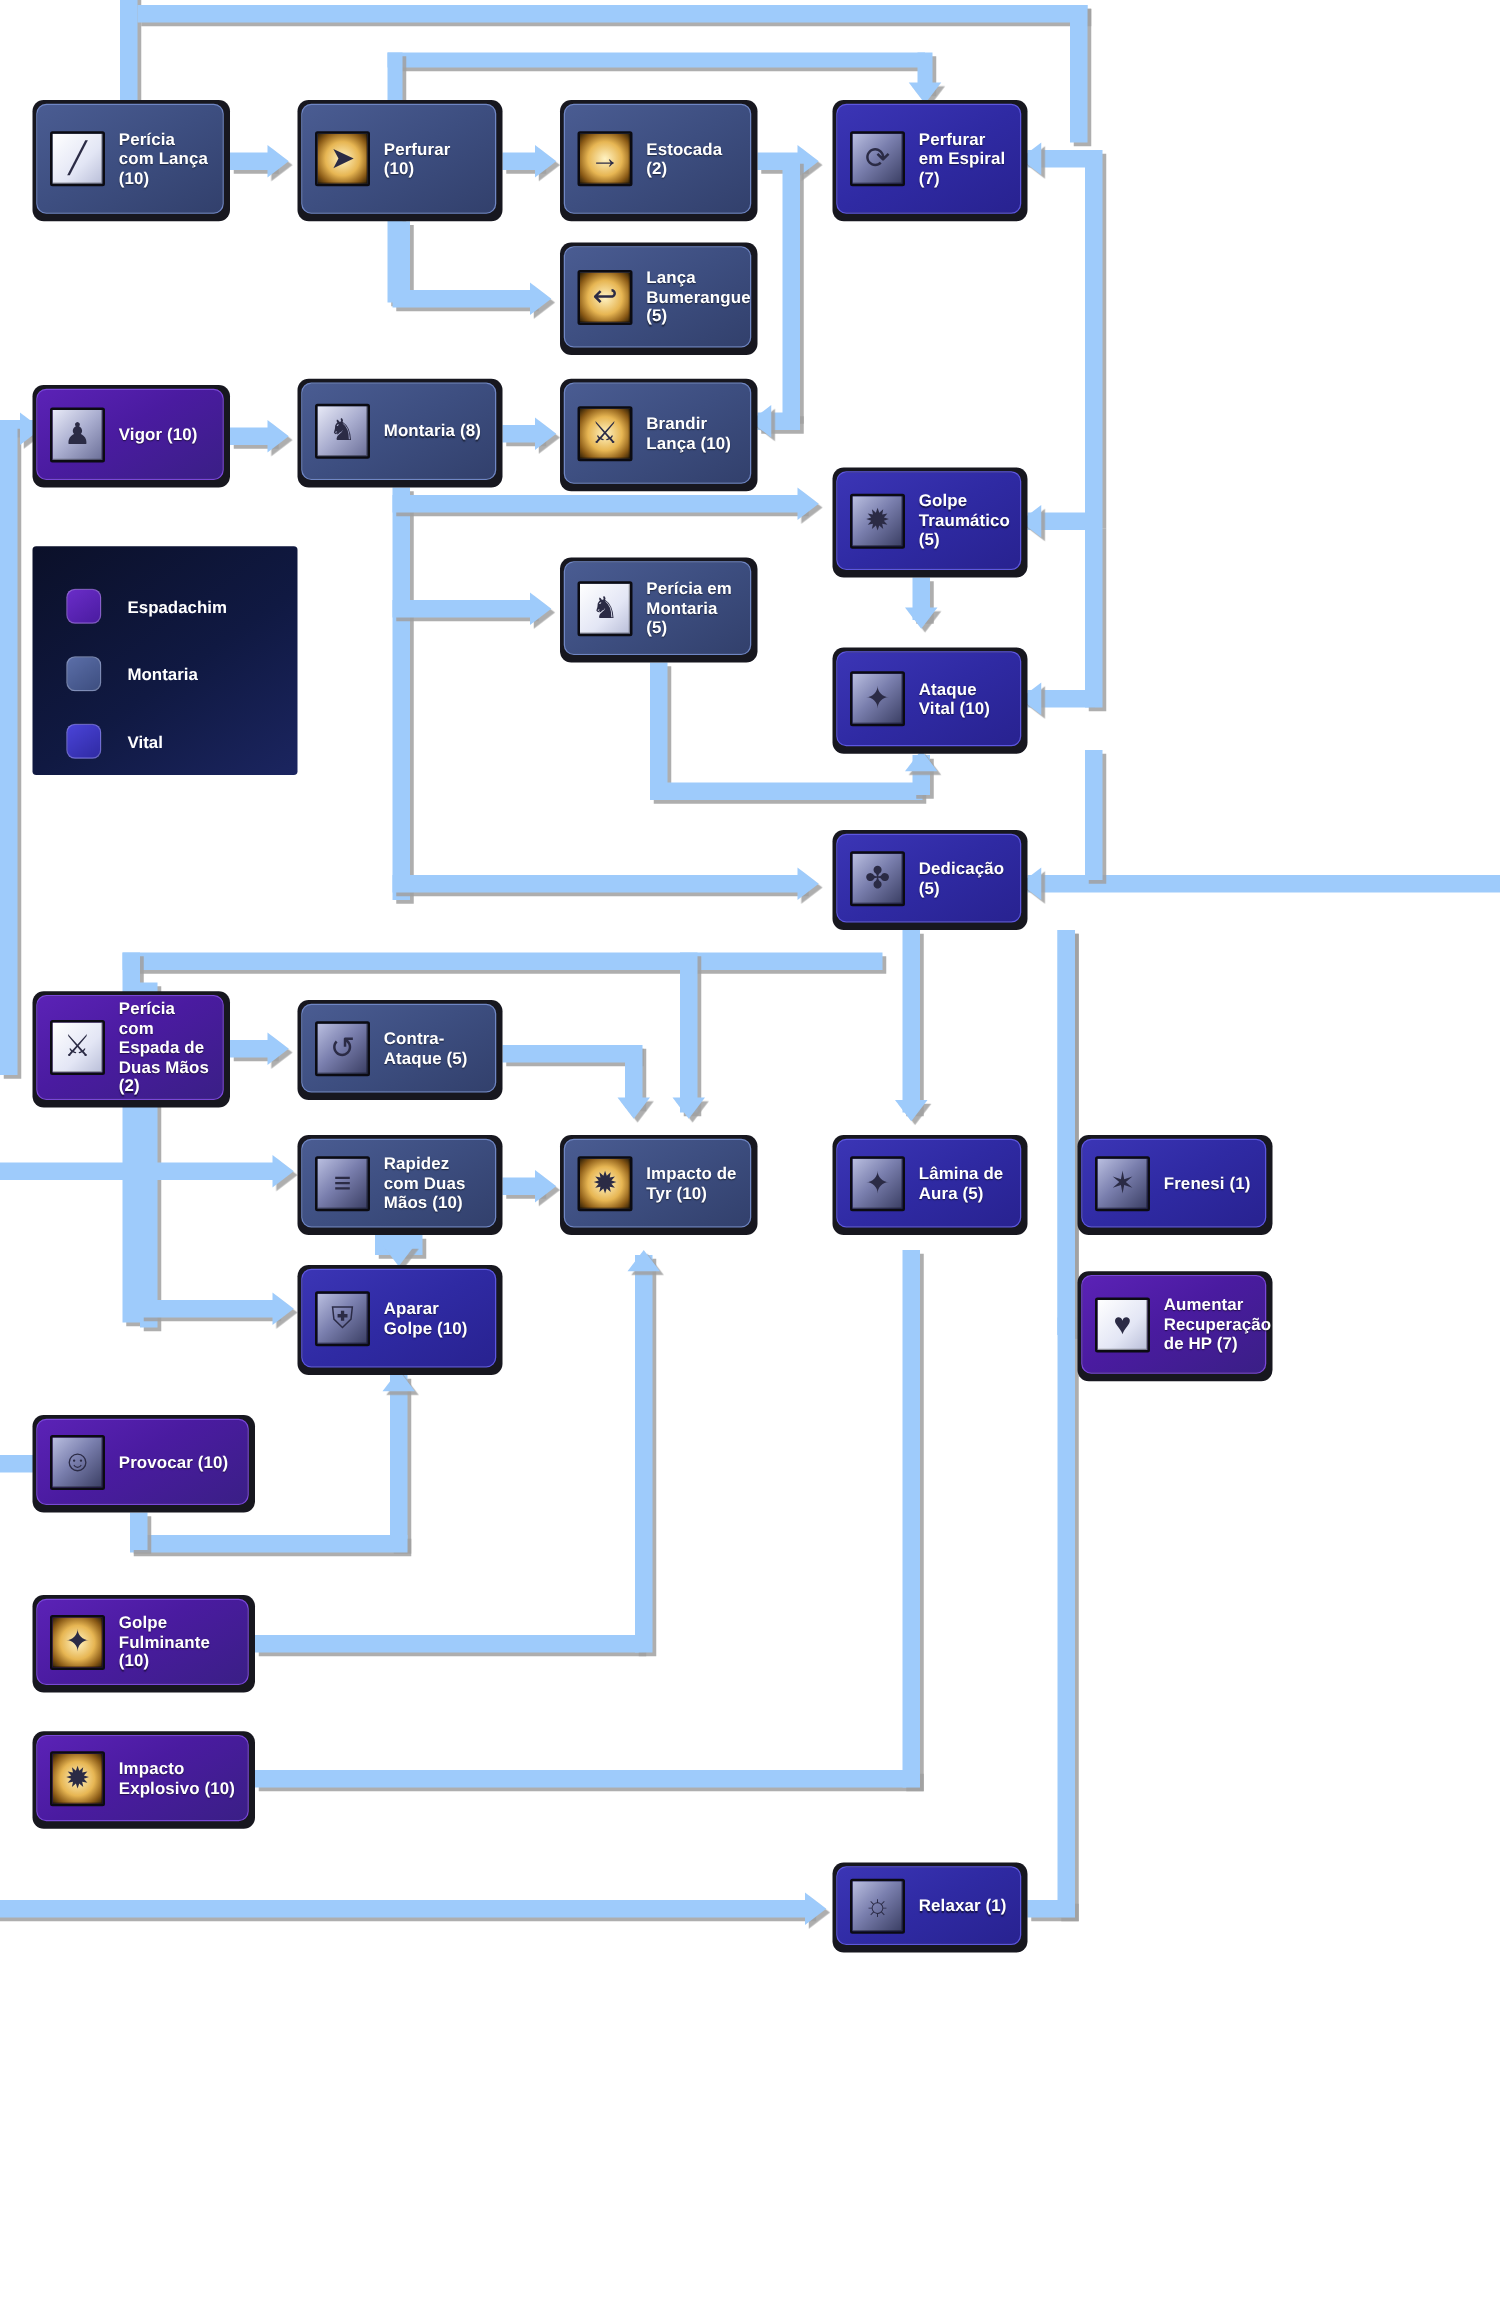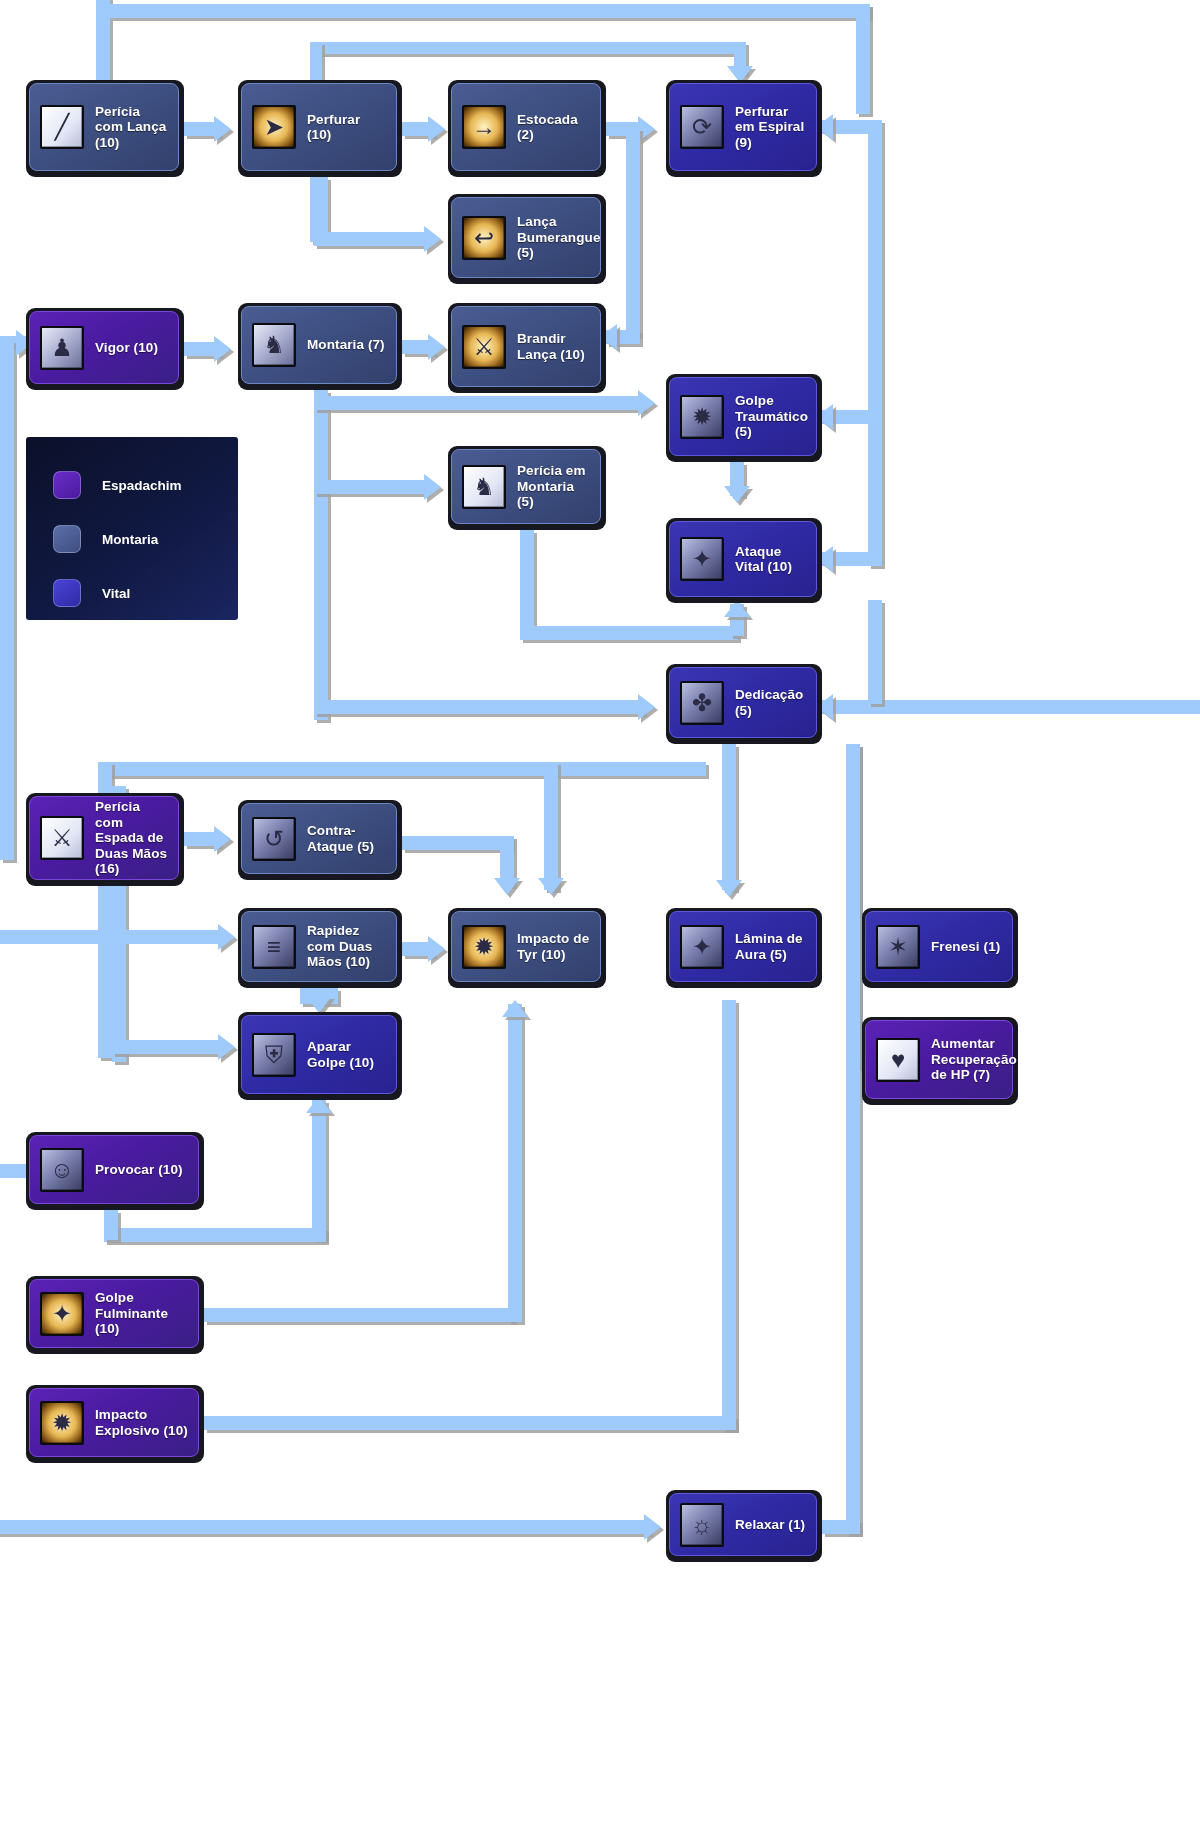--- a/index.html
+++ b/index.html
@@ -215,21 +215,21 @@
             <span class="glyph">→</span>
           </div>
           <div class="lbl">Estocada (2)</div>
         </div>
       </div>
       <div class="node c-lorde" style="left: 666px; top: 80px; width: 156px; height: 97px;">
         <div class="inner">
           <div class="ico dark">
             <span class="glyph">⟳</span>
           </div>
-          <div class="lbl">Perfurar em Espiral (9)</div>
+          <div class="lbl">Perfurar em Espiral (7)</div>
         </div>
       </div>
       <div class="node c-cavaleiro" style="left: 448px; top: 194px; width: 158px; height: 90px;">
         <div class="inner">
           <div class="ico burst">
             <span class="glyph">↩</span>
           </div>
           <div class="lbl">Lança Bumerangue (5)</div>
         </div>
       </div>
@@ -239,21 +239,21 @@
             <span class="glyph">♟</span>
           </div>
           <div class="lbl">Vigor (10)</div>
         </div>
       </div>
       <div class="node c-cavaleiro" style="left: 238px; top: 303px; width: 164px; height: 87px;">
         <div class="inner">
           <div class="ico tile">
             <span class="glyph">♞</span>
           </div>
-          <div class="lbl">Montaria (7)</div>
+          <div class="lbl">Montaria (8)</div>
         </div>
       </div>
       <div class="node c-cavaleiro" style="left: 448px; top: 303px; width: 158px; height: 90px;">
         <div class="inner">
           <div class="ico burst">
             <span class="glyph">⚔</span>
           </div>
           <div class="lbl">Brandir Lança (10)</div>
         </div>
       </div>
@@ -287,21 +287,21 @@
             <span class="glyph">✤</span>
           </div>
           <div class="lbl">Dedicação (5)</div>
         </div>
       </div>
       <div class="node c-espadachim" style="left: 26px; top: 793px; width: 158px; height: 93px;">
         <div class="inner">
           <div class="ico book">
             <span class="glyph">⚔</span>
           </div>
-          <div class="lbl">Perícia com Espada de Duas Mãos (16)</div>
+          <div class="lbl">Perícia com Espada de Duas Mãos (2)</div>
         </div>
       </div>
       <div class="node c-cavaleiro" style="left: 238px; top: 800px; width: 164px; height: 80px;">
         <div class="inner">
           <div class="ico dark">
             <span class="glyph">↺</span>
           </div>
           <div class="lbl">Contra-Ataque (5)</div>
         </div>
       </div>

